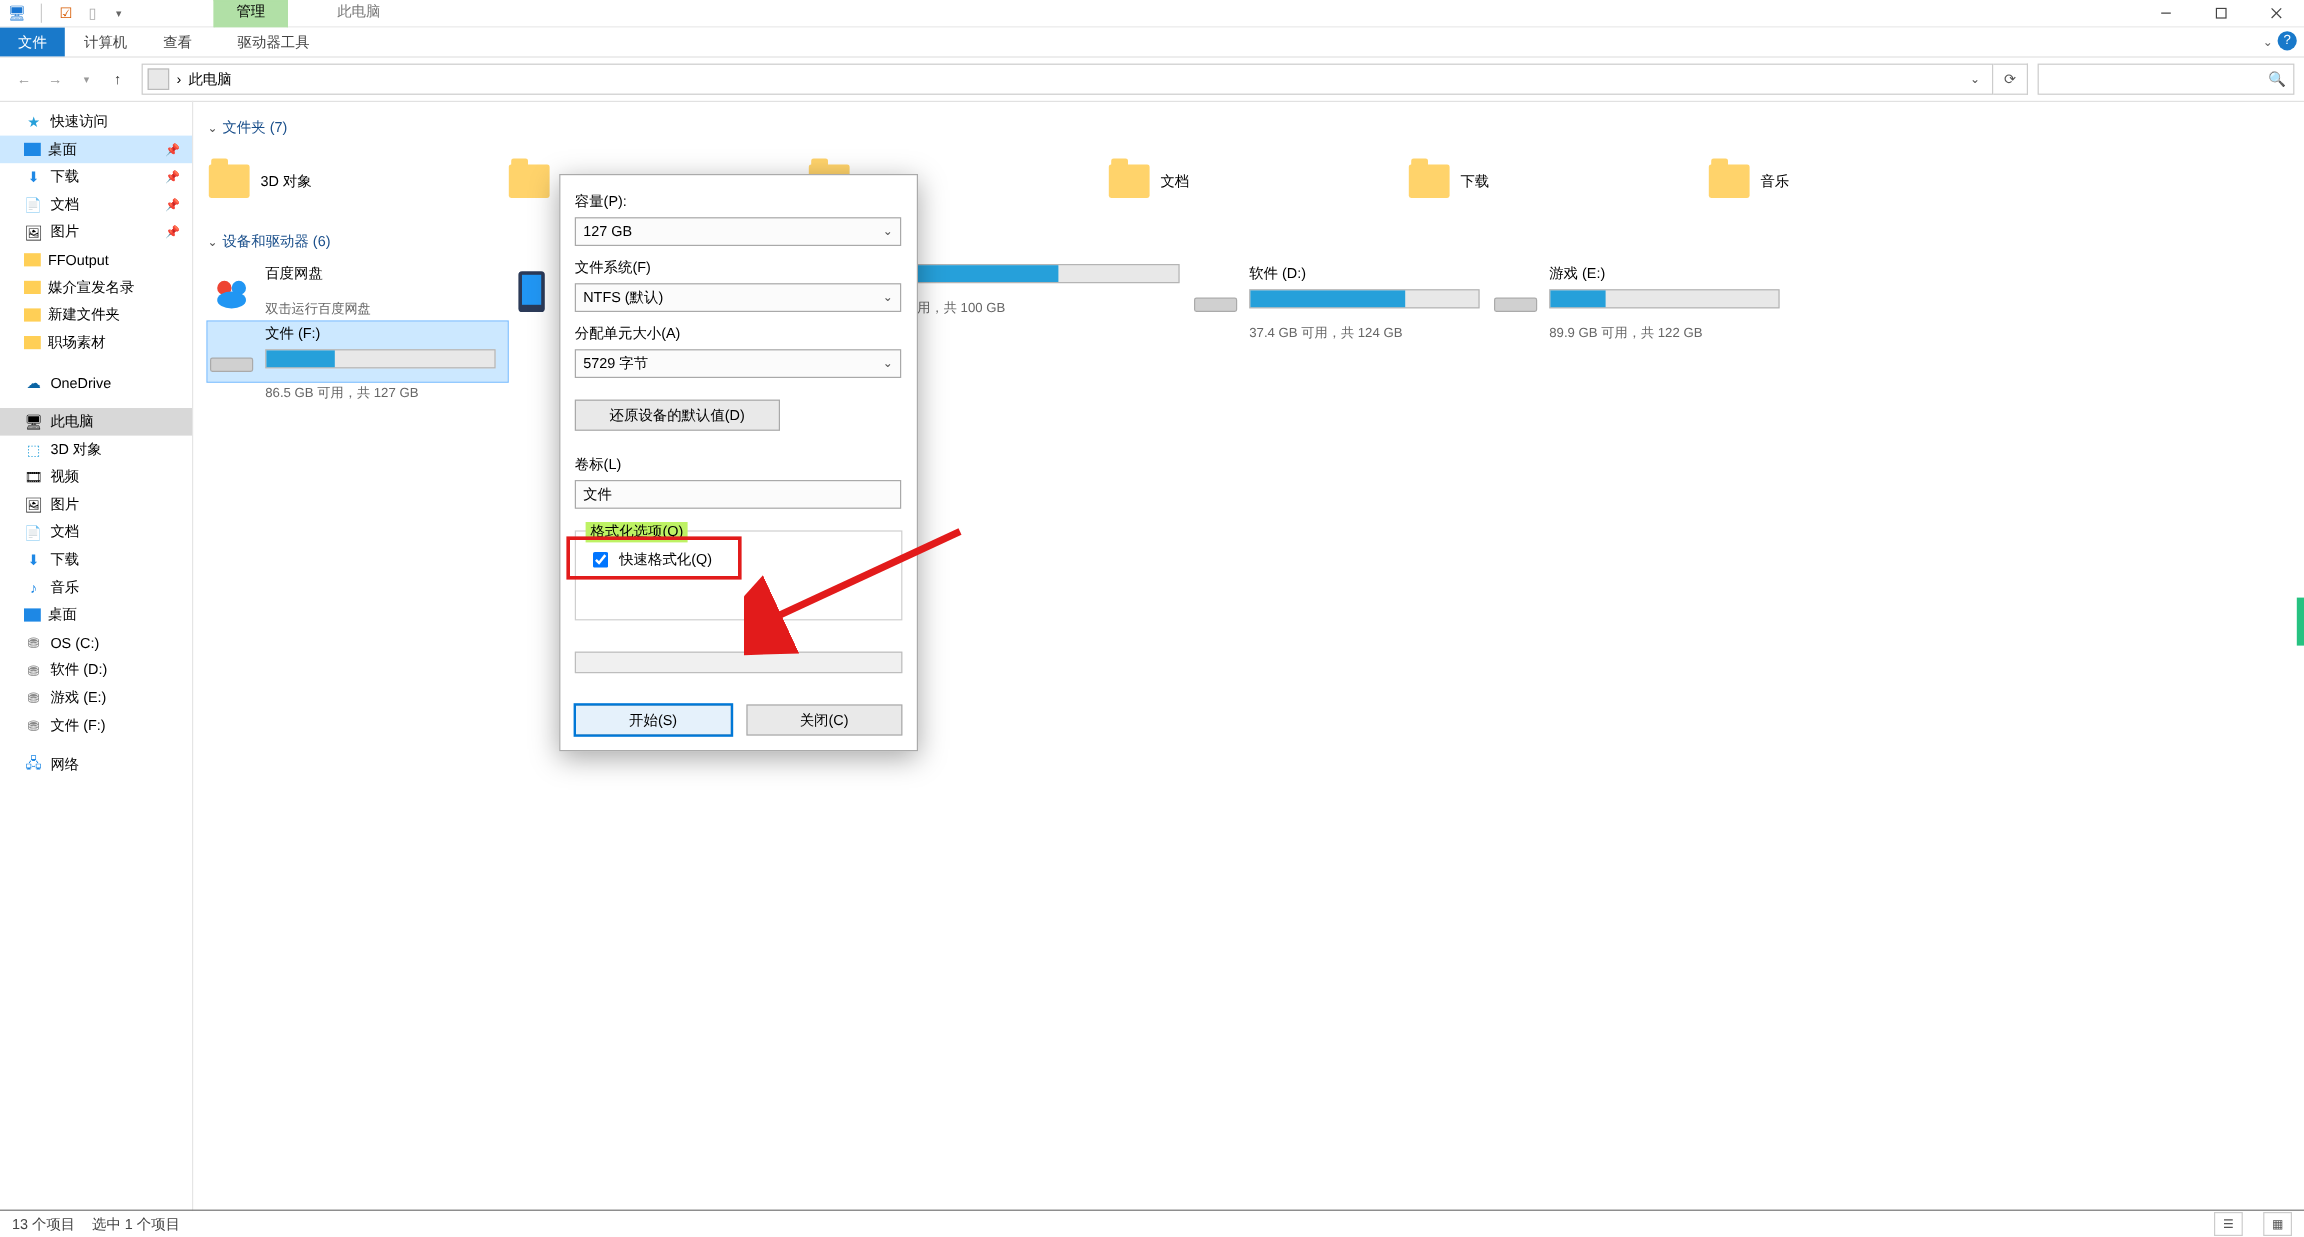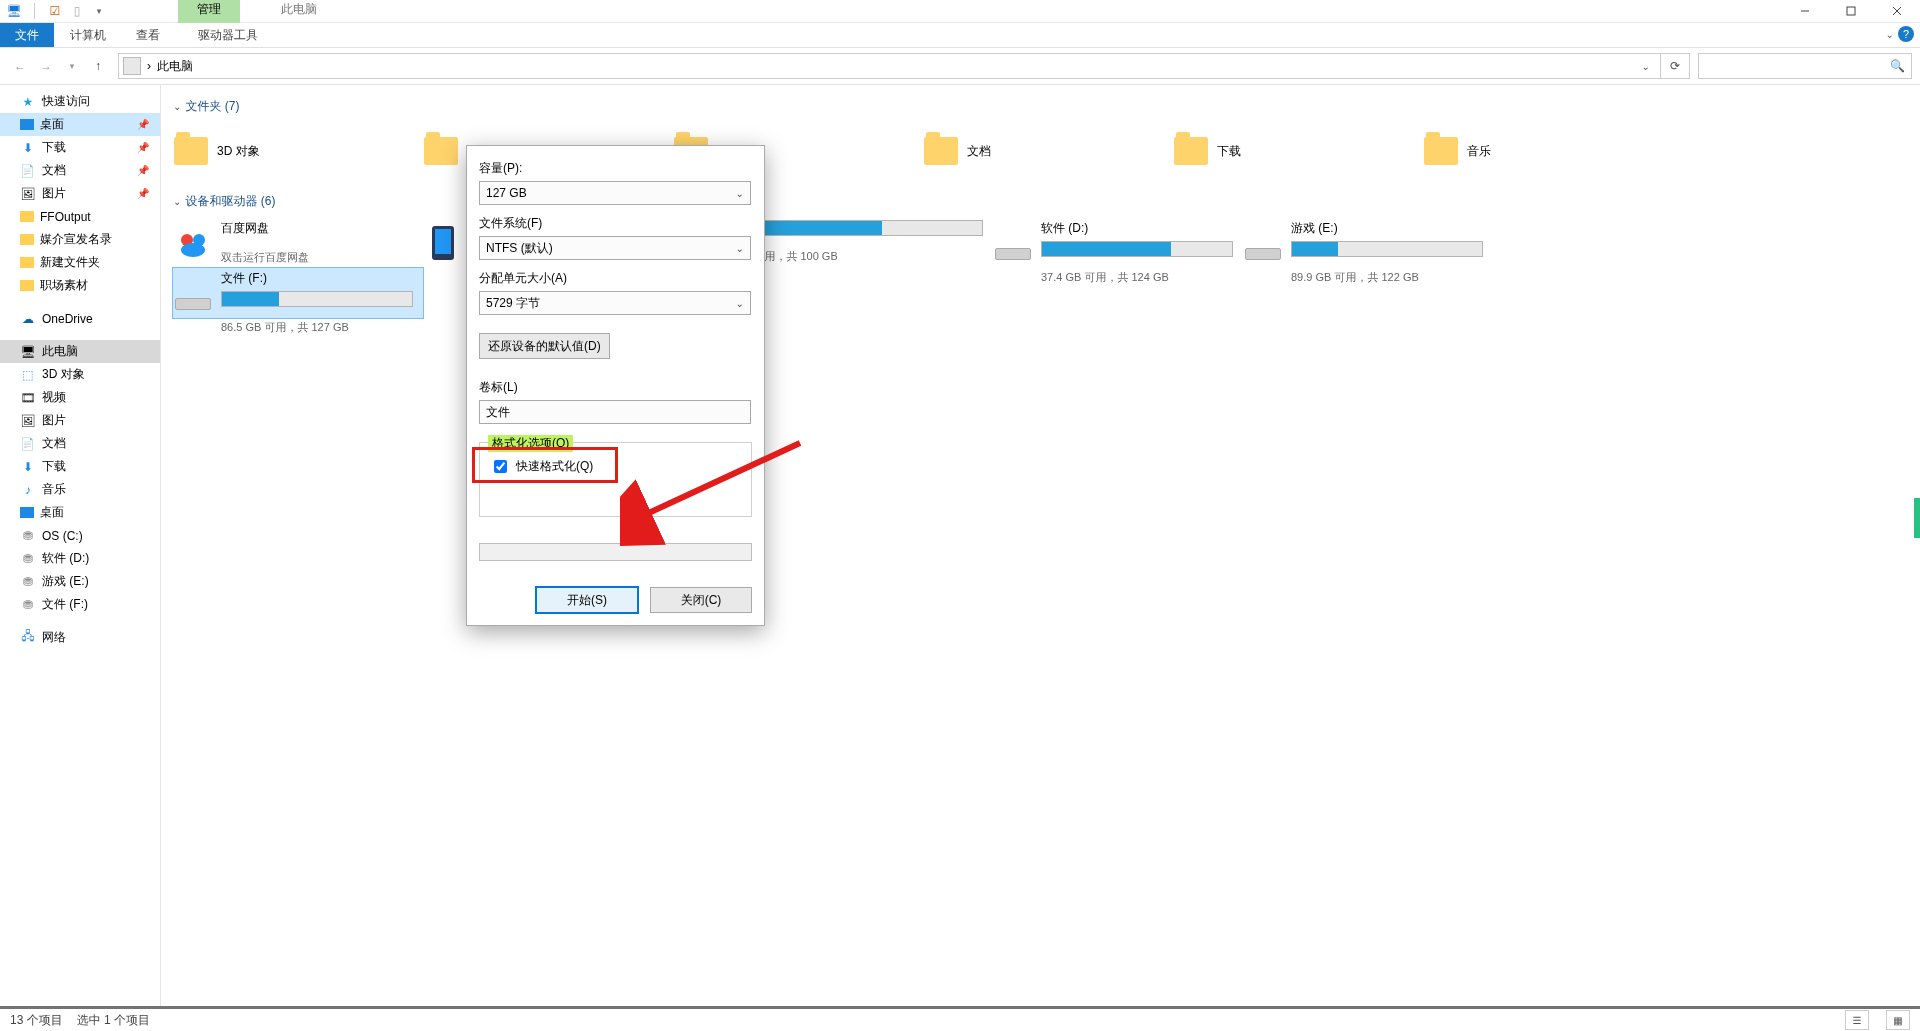--- a/index.html
+++ b/index.html
@@ -64,34 +64,34 @@
 .driverow{display:flex;flex-wrap:wrap;gap:0}
 
 .dlg{position:absolute;left:466px;top:145px;width:297px;background:#fff;border:1px solid #aaa;box-shadow:0 6px 22px rgba(0,0,0,.35);z-index:50}
 .dlg .dtitle{height:30px;display:flex;align-items:center;padding:0 10px;font-size:12px;position:relative}
 .dlg .dtitle .x{position:absolute;right:6px;top:6px;width:18px;height:18px;display:flex;align-items:center;justify-content:center}
 .dlg .dtitle .x svg{width:10px;height:10px;stroke:#333;stroke-width:1.4}
 .dlg .dbody{padding:4px 12px 12px 12px}
 .dlg label.lab{display:block;font-size:12px;margin:10px 0 4px 0}
 .dlg .sel,.dlg .inp{width:272px;height:24px;border:1px solid #a9a9a9;background:#fbfbfb;font-size:12px;padding:0 6px;display:flex;align-items:center;justify-content:space-between;box-sizing:border-box}
 .dlg .sel .caret{font-size:10px;color:#555}
-.dlg .btn{height:24px;border:1px solid #a9a9a9;background:#e9e9e9;font-size:12px;display:inline-flex;align-items:center;justify-content:center;padding:0 8px}
+.dlg .btn{height:24px;border:1px solid #a9a9a9;background:#e9e9e9;font-size:12px;display:inline-flex;align-items:center;justify-content:center;padding:0 28px}
 .dlg .grpbox{border:1px solid #cfcfcf;padding:14px 10px 40px 10px;margin-top:6px;position:relative}
 .dlg .grpbox .glg{position:absolute;left:8px;top:-8px;background:#bef264;padding:0 4px;font-size:12px}
 .dlg .chkline{display:flex;align-items:center;gap:6px;font-size:12px}
 .dlg .chkline input{width:13px;height:13px}
 .dlg .redmark{position:absolute;border:3px solid #e21b1b;left:-8px;top:4px;width:140px;height:30px}
 .dlg .progress{height:16px;border:1px solid #bdbdbd;background:#f0f0f0;margin-top:26px}
 .dlg .dbtns{display:flex;justify-content:flex-end;gap:12px;margin-top:26px}
 .dlg .dbtns .btn{width:84px}
 .dlg .dbtns .btn.primary{outline:2px solid #0078d7;outline-offset:-1px;background:#e5f1fb}
 
 .arrow{position:absolute;left:620px;top:437px;z-index:60;pointer-events:none}
 
-.status{position:absolute;left:0;right:0;bottom:0;height:22px;border-top:3px solid #737373;display:flex;align-items:center;padding:0 10px;font-size:12px;color:#444;gap:14px}
+.status{position:absolute;left:0;right:0;bottom:0;height:22px;border-top:1px solid #737373;display:flex;align-items:center;padding:0 10px;font-size:12px;color:#444;gap:14px}
 .status .fill{flex:1}
 .status .vbtn{width:22px;height:18px;border:1px solid #ccc;margin-left:3px;display:flex;align-items:center;justify-content:center;font-size:10px;color:#555}
 
 .accent{position:absolute;right:0;top:498px;width:6px;height:40px;background:#26c281}
 </style>
 </head>
 <body>
 
 <div class="titlebar">
   <div class="qat">

